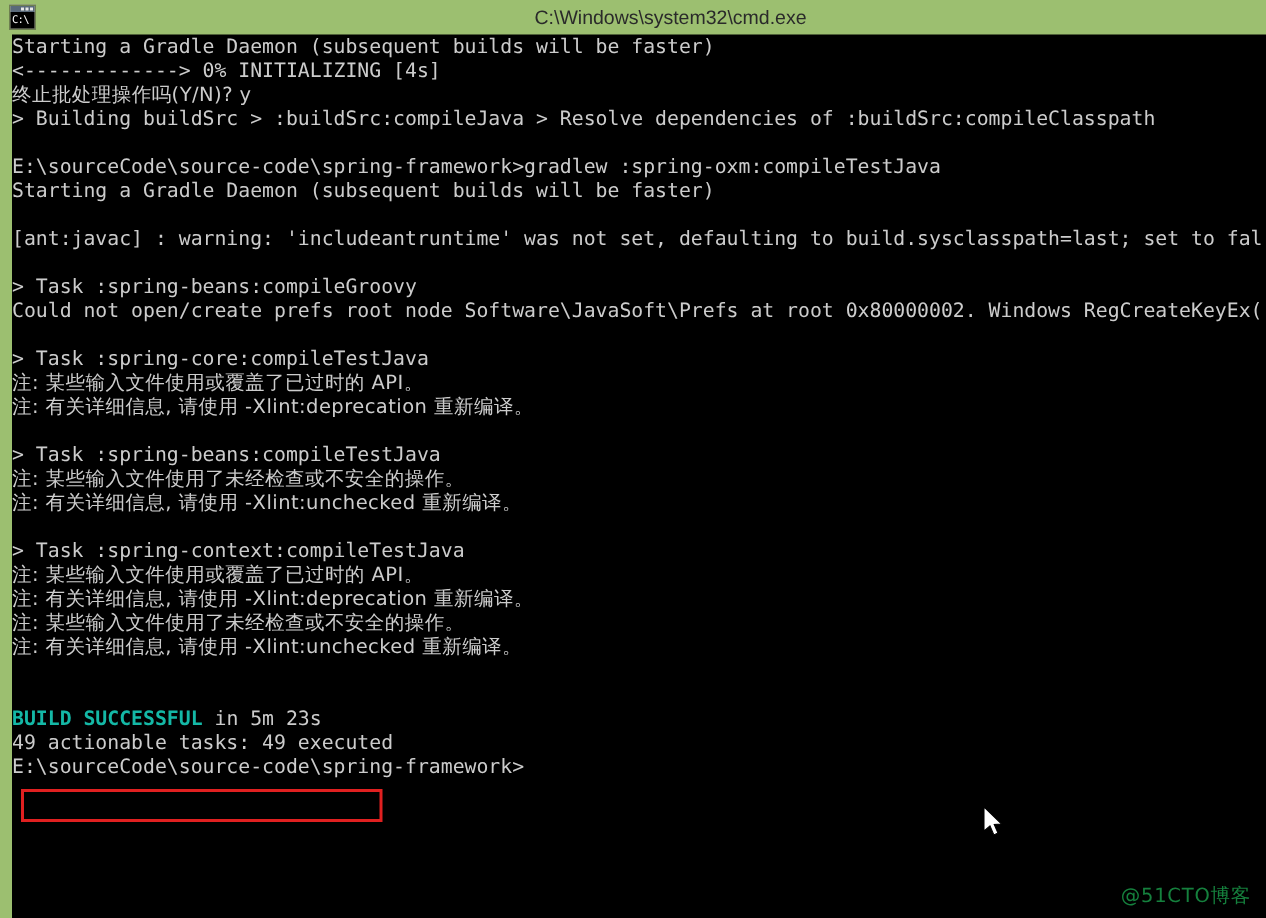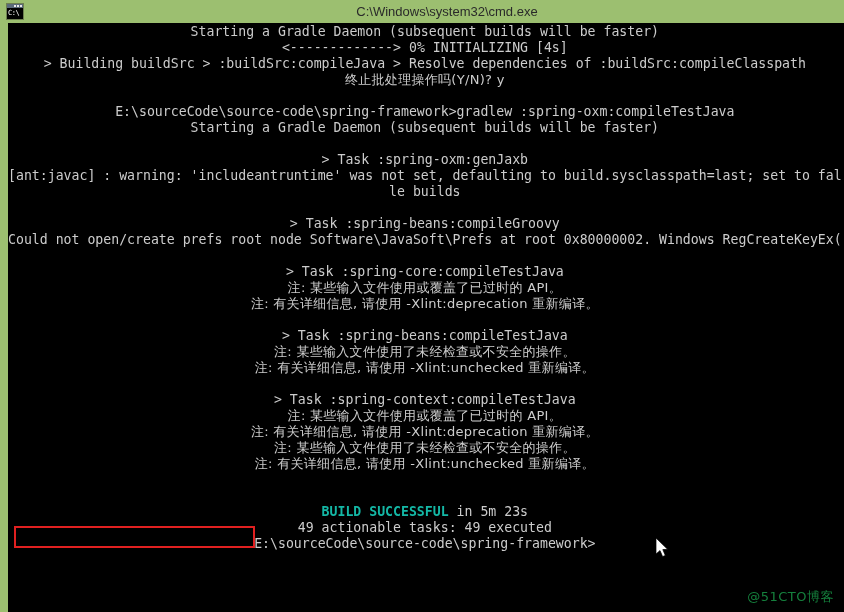--- a/index.html
+++ b/index.html
@@ -90,21 +90,20 @@
     width: 836px;
     height: 589px;
     background: #000000;
     overflow: hidden;
   }
   .console-inner {
     position: absolute;
     left: 0;
     top: 0;
     padding: 1px 0 0 0;
-    text-align: center;
   }
   .line {
     font-family: "DejaVu Sans Mono", "Liberation Mono", monospace;
     font-size: 13.2px;
     line-height: 16px;
     height: 16px;
     color: #cccccc;
     white-space: pre;
     letter-spacing: 0px;
   }
@@ -160,29 +159,27 @@
         </div>
       <div class="scr">C:\</div>
     </div>
     <div class="title-text">C:\Windows\system32\cmd.exe</div>
   </div>
 
   <div class="console">
     <div class="console-inner" id="console-inner">
         <div class="line">Starting a Gradle Daemon (subsequent builds will be faster)</div>
         <div class="line">&lt;-------------&gt; 0% INITIALIZING [4s]</div>
+        <div class="line cn">终止批处理操作吗(Y/N)? y</div>
         <div class="line">&gt; Building buildSrc &gt; :buildSrc:compileJava &gt; Resolve dependencies of :buildSrc:compileClasspath</div>
-        <div class="line cn">终止批处理操作吗(Y/N)? y</div>
         <div class="line blank">&nbsp;</div>
         <div class="line">E:\sourceCode\source-code\spring-framework&gt;gradlew :spring-oxm:compileTestJava</div>
         <div class="line">Starting a Gradle Daemon (subsequent builds will be faster)</div>
         <div class="line blank">&nbsp;</div>
-        <div class="line">&gt; Task :spring-oxm:genJaxb</div>
         <div class="line">[ant:javac] : warning: 'includeantruntime' was not set, defaulting to build.sysclasspath=last; set to fal</div>
-        <div class="line">le builds</div>
         <div class="line blank">&nbsp;</div>
         <div class="line">&gt; Task :spring-beans:compileGroovy</div>
         <div class="line">Could not open/create prefs root node Software\JavaSoft\Prefs at root 0x80000002. Windows RegCreateKeyEx(</div>
         <div class="line blank">&nbsp;</div>
         <div class="line">&gt; Task :spring-core:compileTestJava</div>
         <div class="line cn">注: 某些输入文件使用或覆盖了已过时的 API。</div>
         <div class="line cn">注: 有关详细信息, 请使用 -Xlint:deprecation 重新编译。</div>
         <div class="line blank">&nbsp;</div>
         <div class="line">&gt; Task :spring-beans:compileTestJava</div>
         <div class="line cn">注: 某些输入文件使用了未经检查或不安全的操作。</div>

